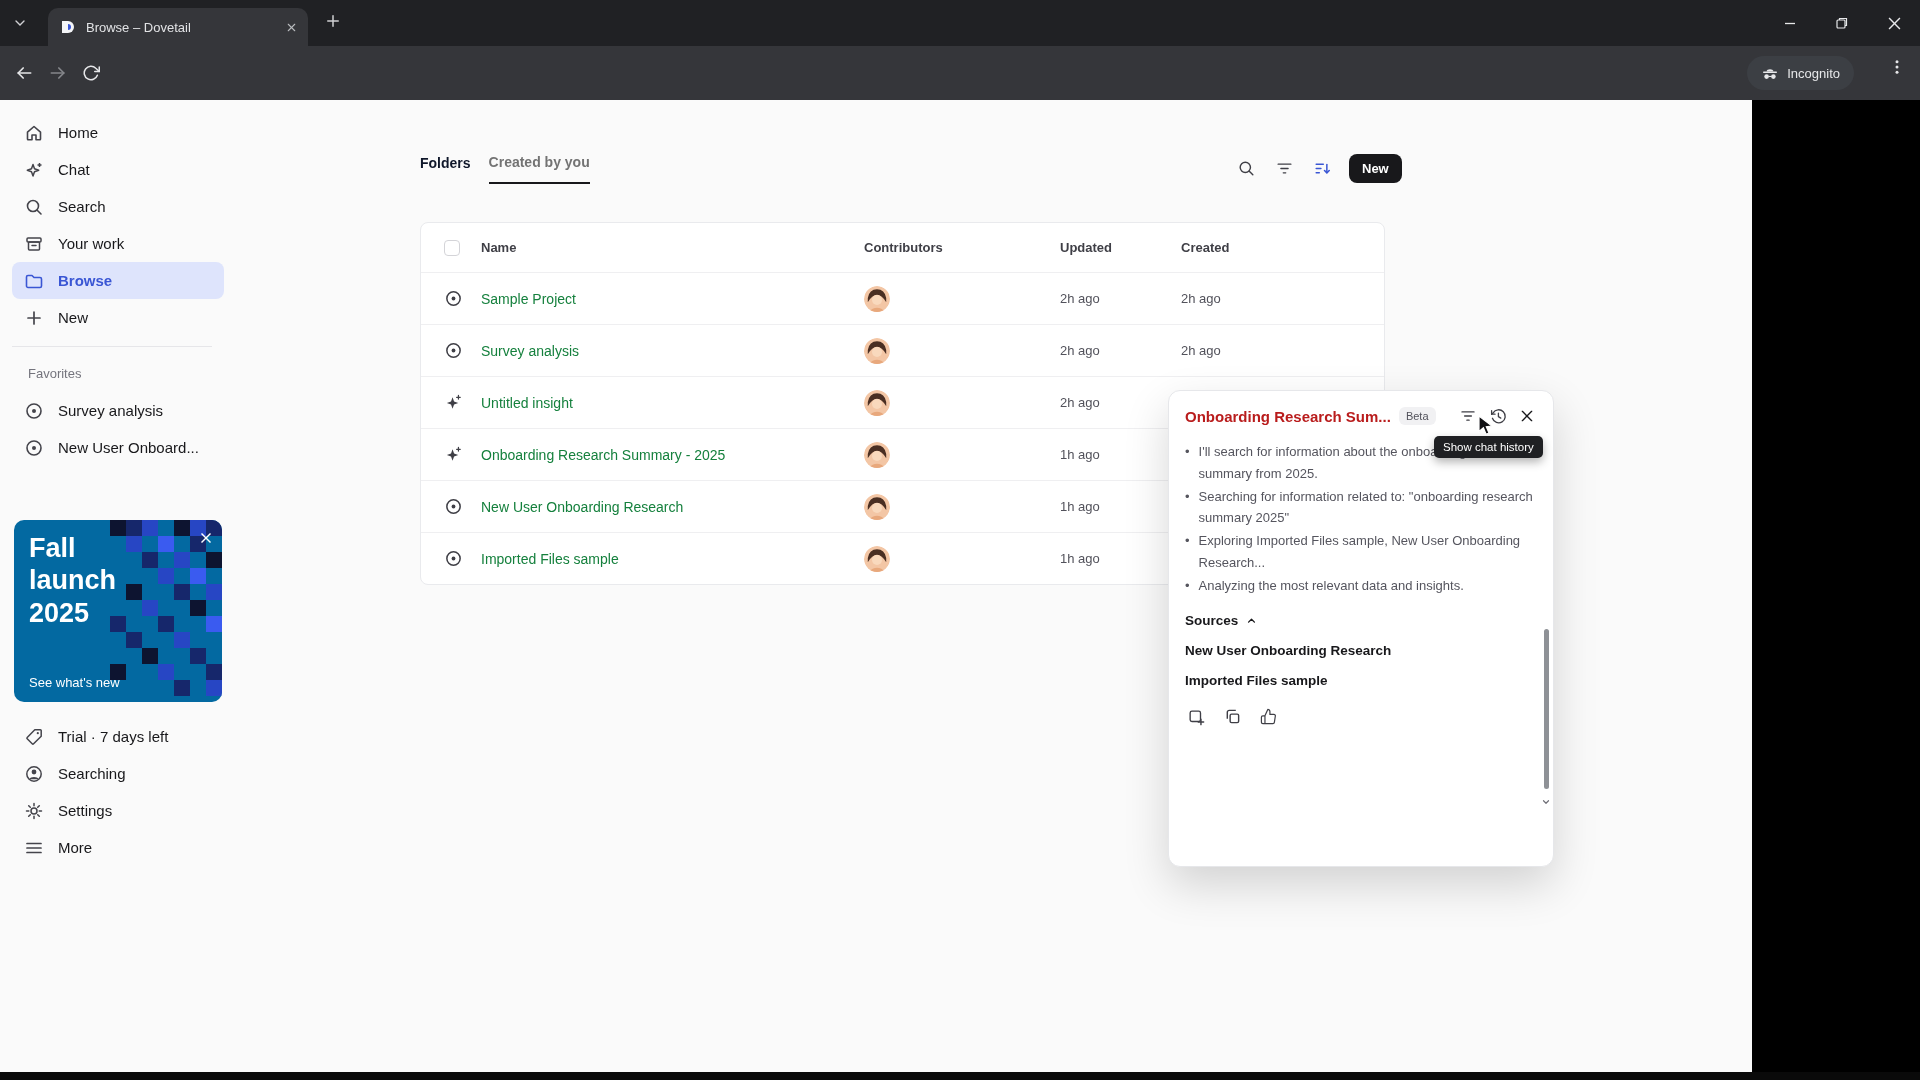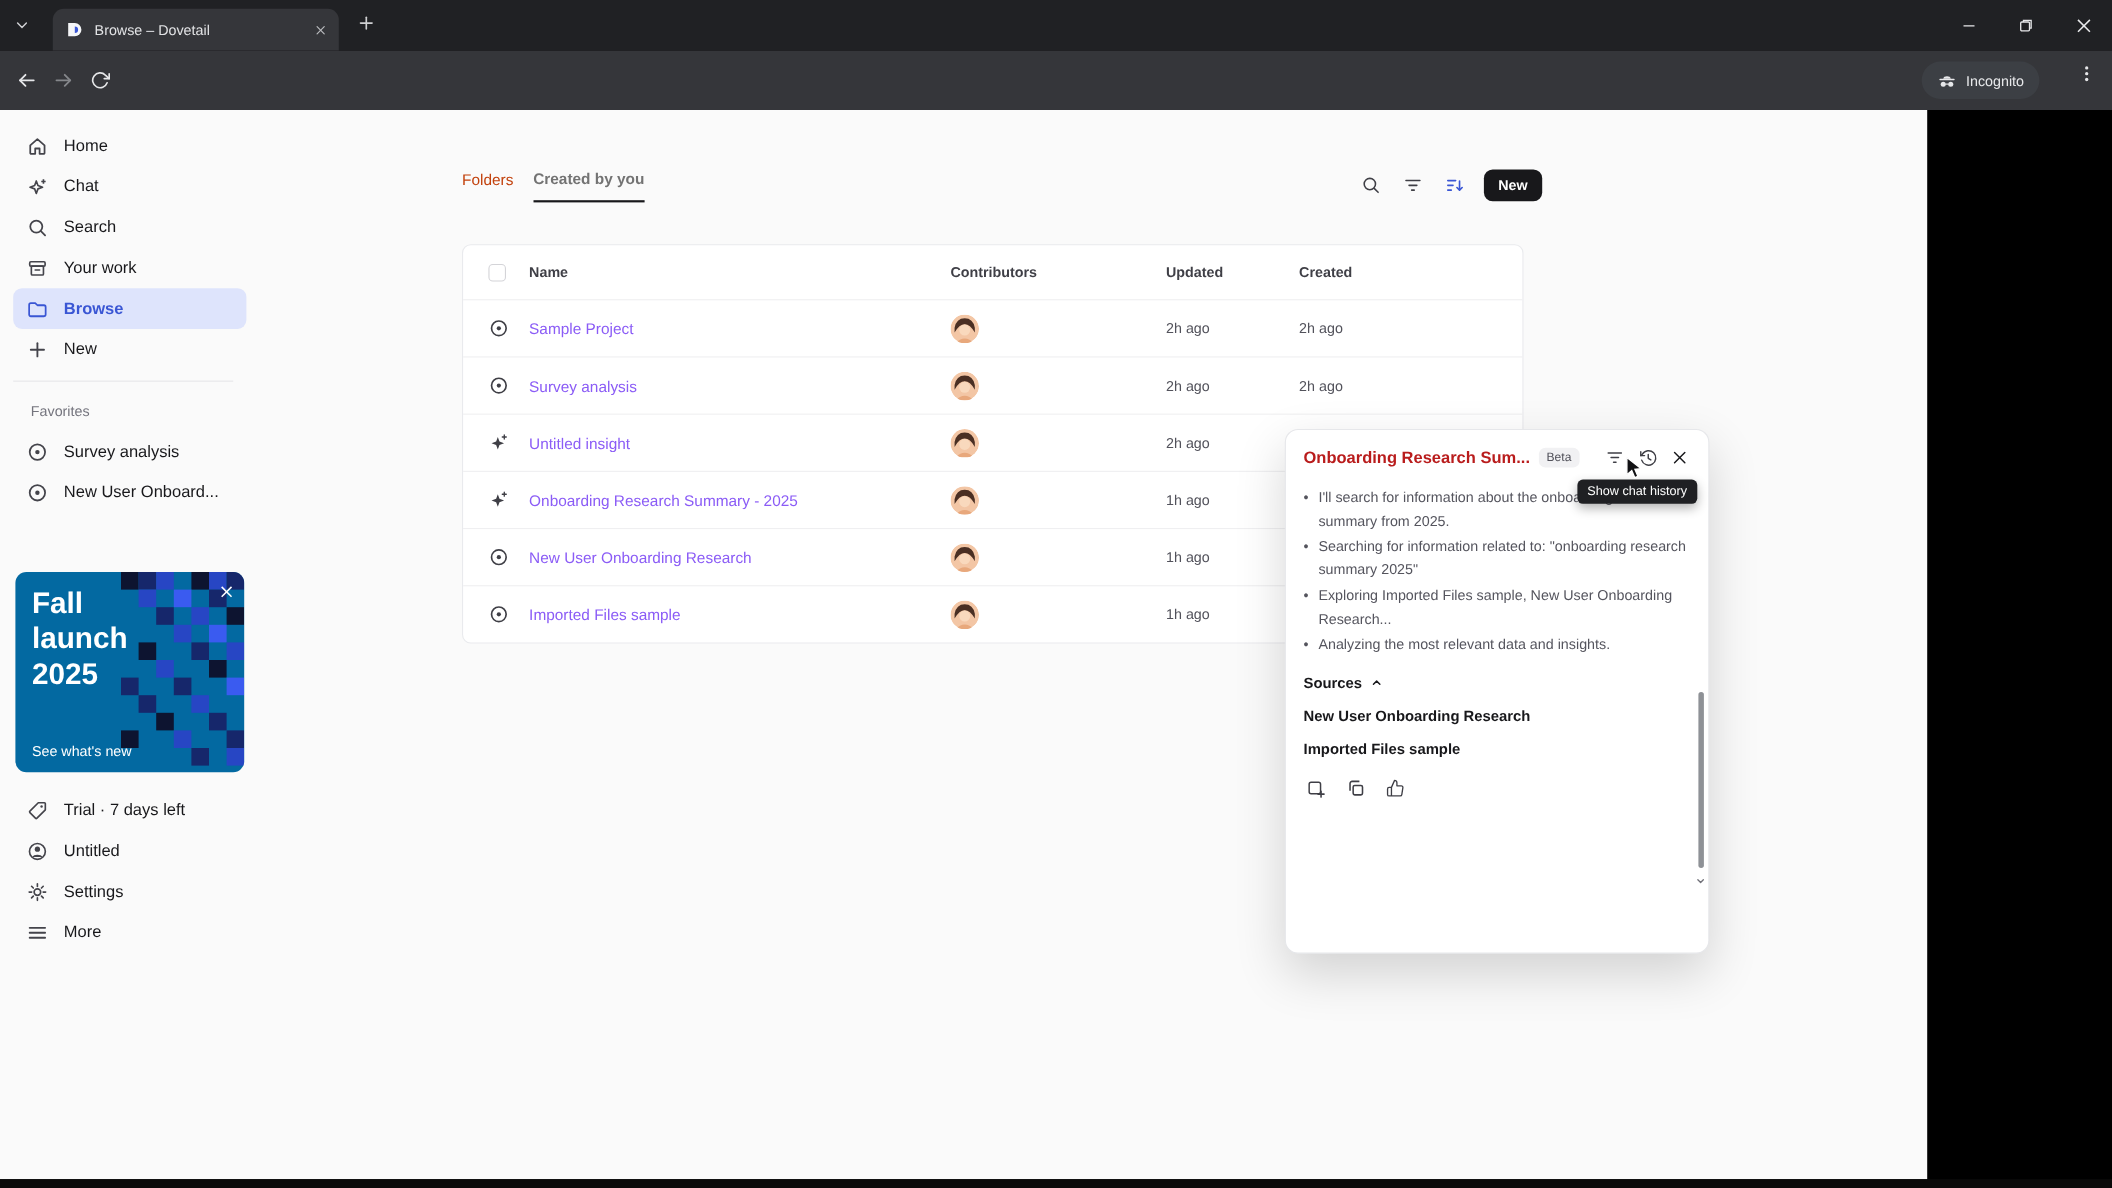--- a/index.html
+++ b/index.html
@@ -37,32 +37,32 @@
   .fav-label { position:absolute; top:266px; left:28px; font-size:13px; color:#74747d; }
   .fav-list { position:absolute; top:292px; left:12px; width:212px; }
   .promo { position:absolute; top:420px; left:14px; width:208px; height:182px; border-radius:10px; background:#0369a1; overflow:hidden; }
   .promo-title { position:absolute; top:12px; left:15px; color:#fff; font-size:27px; font-weight:700; line-height:1.2; }
   .promo-close { position:absolute; top:12px; right:10px; background:none; border:none; cursor:pointer; }
   .promo-link { position:absolute; bottom:12px; left:15px; color:#fff; font-size:13px; cursor:pointer; }
   .side-footer { position:absolute; top:618px; left:12px; width:212px; }
 
   
   .content-tabs { position:absolute; top:54px; left:420px; display:flex; gap:18px; align-items:center; }
-  .ctab { font-size:14px; color:#c2410c; font-weight:400; padding-bottom:12px; cursor:pointer; }
+  .ctab { font-size:14px; color:#0f172a; font-weight:700; padding-bottom:12px; cursor:pointer; }
   .ctab.active { color:#737373; font-weight:600; border-bottom:2px solid #18181b; }
   .content-controls { position:absolute; top:53px; left:1231px; display:flex; align-items:center; gap:8px; }
   .iconbtn { width:30px; height:30px; background:none; border:none; display:flex; align-items:center; justify-content:center; cursor:pointer; border-radius:6px; }
   .new-btn { height:29px; padding:0 13px; background:#18181b; color:#fff; border:none; border-radius:8px; font-size:13px; font-weight:600; cursor:pointer; margin-left:4px; }
 
   .table { position:absolute; top:122px; left:420px; width:965px; background:#fff; border:1px solid #e9eaed; border-radius:8px; }
   .trow { display:flex; align-items:center; height:52px; border-top:1px solid #efeff1; cursor:pointer; }
   .thead { display:flex; align-items:center; height:49px; border-top:none; }
   .thead .cell { font-size:13px; color:#3f3f46; font-weight:600; }
   .c1 { flex:0 0 60px; display:flex; align-items:center; padding-left:23px; }
-  .c2 { flex:0 0 383px; font-size:14px; color:#8b5cf6; font-weight:500; white-space:nowrap; overflow:hidden; }
+  .c2 { flex:0 0 383px; font-size:14px; color:#15803d; font-weight:500; white-space:nowrap; overflow:hidden; }
   .c3 { flex:0 0 196px; display:flex; align-items:center; }
   .c4 { flex:0 0 121px; font-size:13px; color:#52525b; }
   .c5 { flex:1; font-size:13px; color:#52525b; }
   .checkbox { width:16px; height:16px; border:1.5px solid #d4d4d8; border-radius:4px; background:#fff; cursor:pointer; }
   .avatar { width:26px; height:26px; border-radius:50%; overflow:hidden; display:block; }
 
   
   .chat-panel { position:absolute; top:290px; left:1168px; width:386px; height:477px; background:#fff; border:1px solid #e6e7ea; border-radius:12px; box-shadow:0 18px 45px rgba(0,0,0,.16); z-index:5; }
   .chat-header { display:flex; align-items:center; gap:8px; padding:14px 16px 8px 16px; }
   .chat-title { font-size:15px; font-weight:600; color:#b91c1c; white-space:nowrap; }
@@ -295,21 +295,21 @@
             <circle cx="13.8" cy="6.2" r="1.1" fill="#44444b" stroke="none"></circle>
           </svg>
         <span>Trial · 7 days left</span>
       </div>
       <div class="nav-item">
         <svg width="20" height="20" viewBox="0 0 20 20" fill="none" stroke-width="1.5">
             <circle cx="10" cy="10" r="7.2"></circle>
             <circle cx="10" cy="8" r="2.4" fill="#44444b" stroke="none"></circle>
             <path d="M5.3 15.2c1-3 8.4-3 9.4 0" fill="#44444b" stroke="none"></path>
           </svg>
-        <span>Untitled</span>
+        <span>Searching</span>
       </div>
       <div class="nav-item">
         <svg width="20" height="20" viewBox="0 0 20 20" fill="none" stroke-width="1.5" stroke-linecap="round">
             <circle cx="10" cy="10" r="3"></circle>
             <path d="M10 2.5v2.3M10 15.2v2.3M2.5 10h2.3M15.2 10h2.3M4.7 4.7l1.6 1.6M13.7 13.7l1.6 1.6M4.7 15.3l1.6-1.6M13.7 6.3l1.6-1.6"></path>
           </svg>
         <span>Settings</span>
       </div>
       <div class="nav-item">
         <svg width="20" height="20" viewBox="0 0 20 20" fill="none" stroke-width="1.7" stroke-linecap="round">

